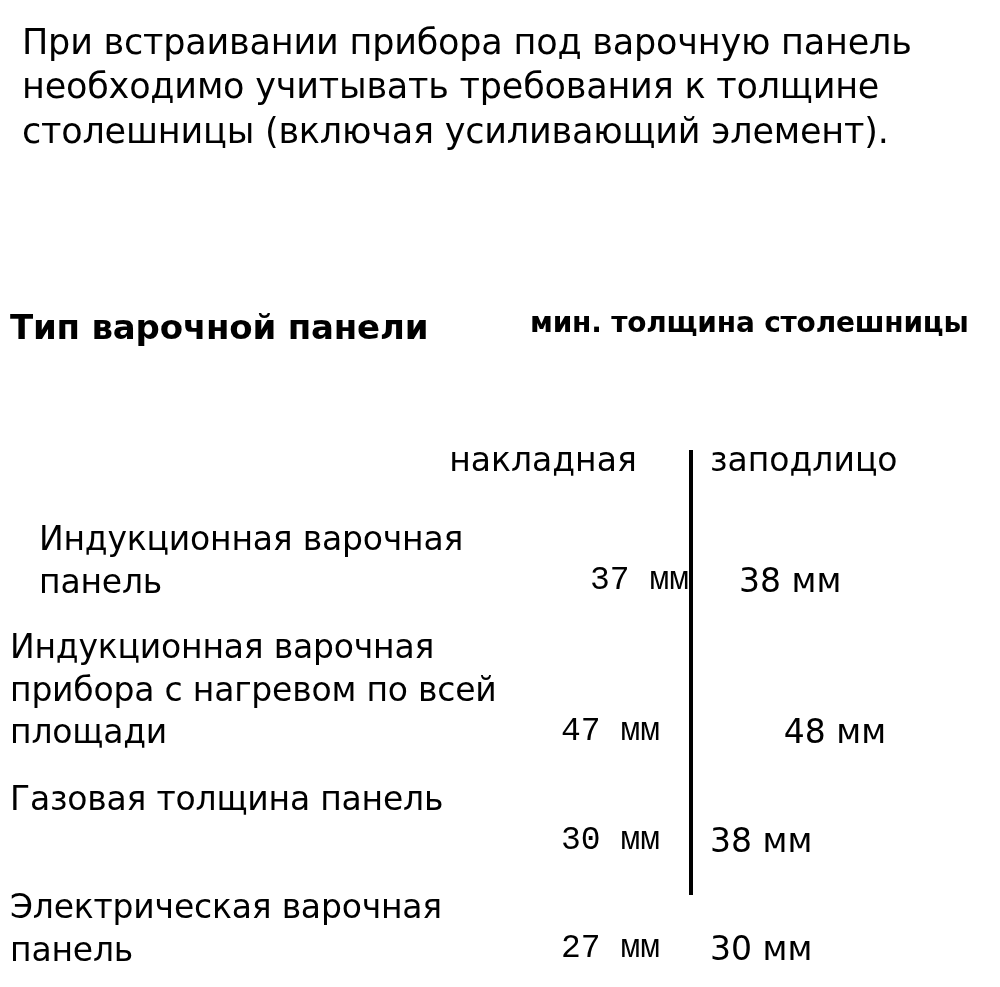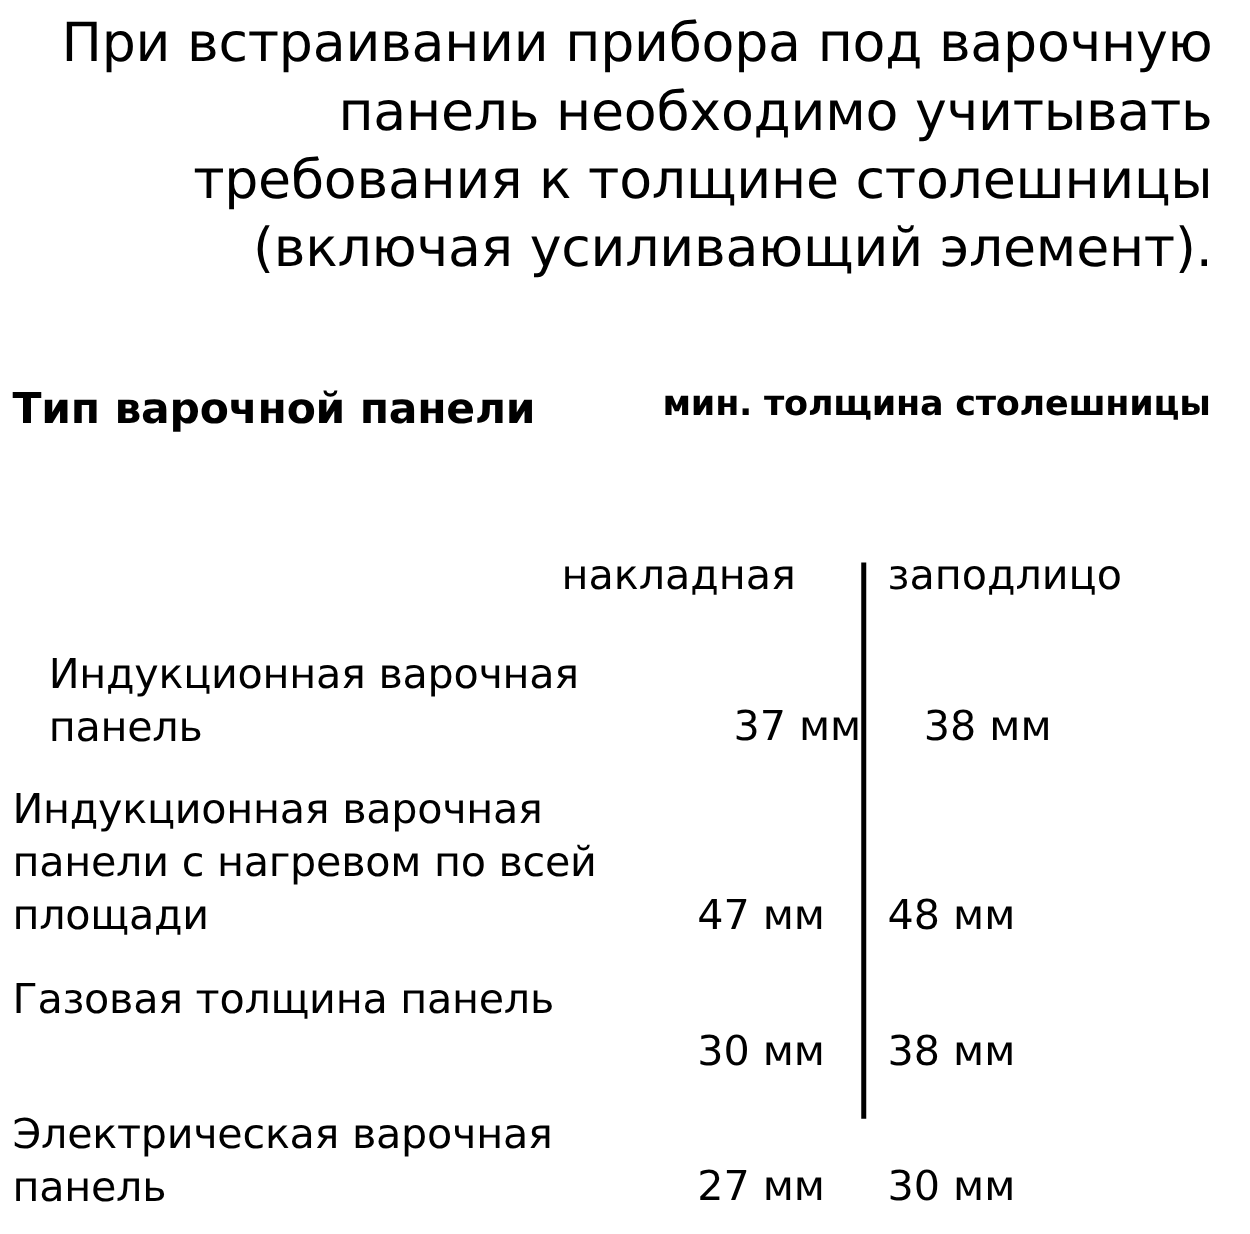--- a/index.html
+++ b/index.html
@@ -15,28 +15,27 @@
     overflow: hidden;
   }
   .page {
     position: relative;
     width: 1000px;
     height: 987px;
     box-sizing: border-box;
     padding: 8px 10px 0 10px;
   }
   .intro {
-    font-size: 43px;
+    font-size: 35px;
     line-height: 1.27;
     font-weight: 400;
     letter-spacing: -0.2px;
-    margin: 0;
+    margin: 12px;
     padding: 0;
     max-width: 960px;
-    text-align: right;
   }
   .table-wrap {
     position: absolute;
     left: 10px;
     top: 305px;
     width: 975px;
   }
   .head-row {
     position: relative;
     height: 135px;
@@ -103,20 +102,21 @@
     line-height: 1.29;
     letter-spacing: -0.2px;
   }
   .row-val-a {
     position: absolute;
     left: 400px;
     width: 250px;
     text-align: right;
     font-size: 33px;
     line-height: 1.2;
+    font-family: Liberation Mono, monospace;
   }
   .row-val-b {
     position: absolute;
     left: 700px;
     width: 250px;
     font-size: 33px;
     line-height: 1.2;
   }
 </style>
 </head>
@@ -140,23 +140,23 @@
 
     <div class="divider"></div>
 
     <div class="row" style="height:108px;margin-left:29px;">
       <div class="row-label">Индукционная варочная панель</div>
       <div class="row-val-a" style="top:43px;">37 мм</div>
       <div class="row-val-b" style="top:43px;">38 мм</div>
     </div>
 
     <div class="row" style="height:152px;">
-      <div class="row-label">Индукционная варочная панели с нагревом по всей площади</div>
+      <div class="row-label">Индукционная варочная прибора с нагревом по всей площади</div>
       <div class="row-val-a" style="top:86px;">47 мм</div>
-      <div class="row-val-b" style="top:86px;">48 мм</div>
+      <div class="row-val-b" style="top:86px;text-align:center;">48 мм</div>
     </div>
 
     <div class="row" style="height:108px;">
       <div class="row-label">Газовая толщина панель</div>
       <div class="row-val-a" style="top:43px;">30 мм</div>
       <div class="row-val-b" style="top:43px;">38 мм</div>
     </div>
 
     <div class="row" style="height:108px;">
       <div class="row-label">Электрическая варочная панель</div>

